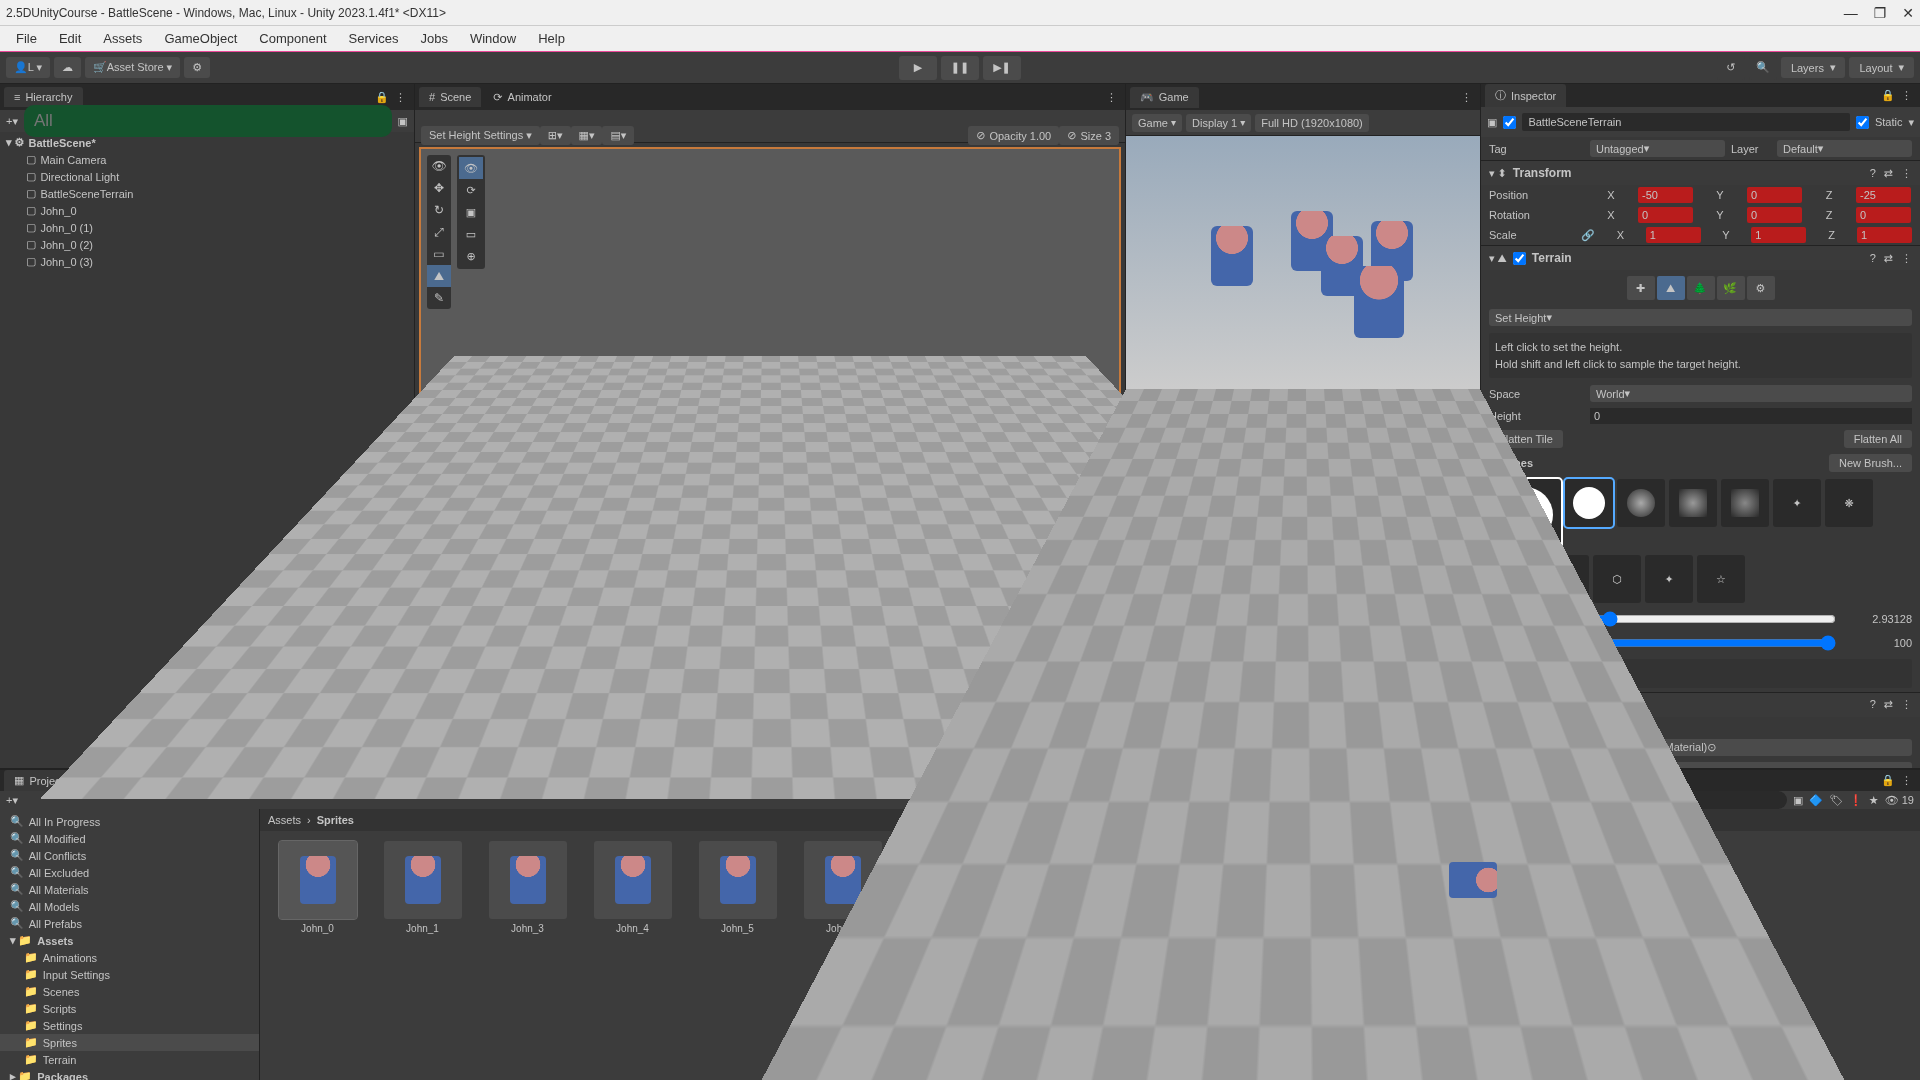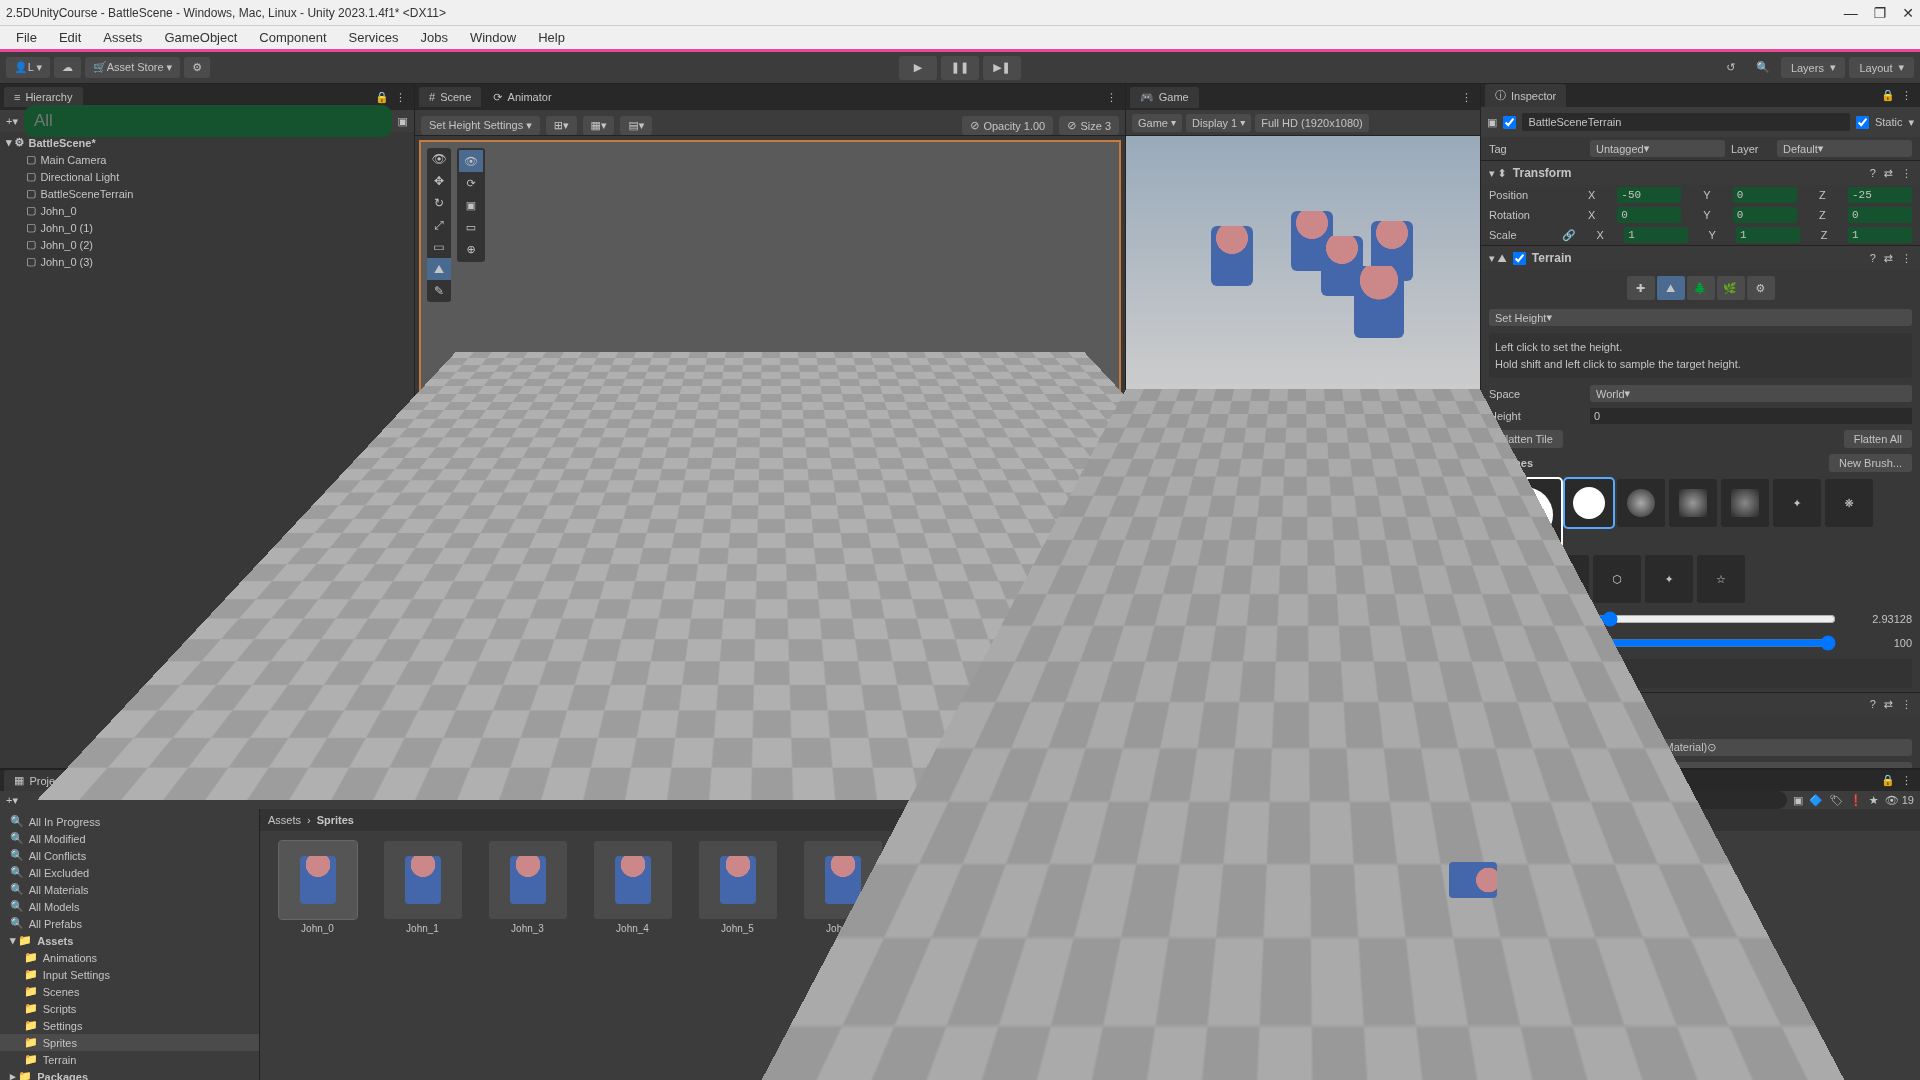--- a/index.html
+++ b/index.html
@@ -1,21 +1,21 @@
 <!DOCTYPE html>
 <html><head>
 <meta charset="utf-8">
 <style>
 * { margin:0; padding:0; box-sizing:border-box; font-family:Arial,sans-serif; font-size:11px; color:#c4c4c4; user-select:none; }
 body { width:1920px; height:1080px; background:#3c3c3c; overflow:hidden; }
 .titlebar { height:26px; background:#f0f0f0; display:flex; align-items:center; padding:0 6px; border-bottom:1px solid #ccc; }
 .titlebar span { color:#333; font-size:12px; }
 .titlebar .wincontrols { margin-left:auto; display:flex; gap:16px; }
 .titlebar .wincontrols span { color:#333; font-size:14px; cursor:pointer; }
-.menubar { height:26px; background:#f0f0f0; display:flex; align-items:center; padding:0 6px; border-bottom:3px solid #ec4899; gap:2px; }
+.menubar { height:26px; background:#f0f0f0; display:flex; align-items:center; padding:0 6px; border-bottom:1px solid #ec4899; gap:2px; }
 .menubar span { color:#333; font-size:13px; padding:3px 10px; cursor:pointer; }
 .toolbar { height:32px; background:#3c3c3c; display:flex; align-items:center; padding:0 6px; border-bottom:1px solid #222; }
 .toolbar .btn { background:#4b4b4b; border-radius:3px; padding:4px 8px; margin-right:4px; display:flex; align-items:center; cursor:pointer; }
 .toolbar .center { position:absolute; left:50%; transform:translateX(-50%); display:flex; gap:4px; }
 .toolbar .center .pbtn { width:38px; height:24px; background:#4b4b4b; border-radius:3px; display:flex; align-items:center; justify-content:center; cursor:pointer; }
 .toolbar .right { margin-left:auto; display:flex; gap:4px; align-items:center; }
 .toolbar .right .dd { background:#4b4b4b; border-radius:3px; padding:4px 10px; cursor:pointer; display:flex; align-items:center; gap:6px; }
 .toolbar .right .icbtn { width:28px; height:24px; background:#3c3c3c; border-radius:3px; display:flex; align-items:center; justify-content:center; cursor:pointer; }
 .main { display:flex; height:calc(100% - 84px - 312px); }
 .panel { background:#383838; display:flex; flex-direction:column; }
@@ -24,21 +24,21 @@
 .panel-tab.inactive { background:transparent; }
 .panel-tabs .tabright { margin-left:auto; display:flex; gap:6px; padding-right:4px; }
 .panel-tabs .tabright span { cursor:pointer; }
 .hierarchy { width:415px; border-right:1px solid #222; }
 .hierarchy-tools { height:22px; display:flex; align-items:center; padding:0 6px; gap:6px; background:#3c3c3c; }
 .hierarchy-tools input { flex:1; background:#14532d; border:none; border-radius:10px; padding:6px 10px; color:#c4c4c4; font-size:17px; }
 .tree { padding:2px 0; overflow:auto; }
 .tree-item { display:flex; align-items:center; padding:2px 6px; cursor:pointer; gap:4px; }
 .tree-item.bold { font-weight:bold; }
 .scene-panel { flex:1; display:flex; flex-direction:column; }
-.scene-toolbar { height:26px; background:#3c3c3c; display:flex; align-items:flex-end; padding:0 6px; gap:6px; border-bottom:1px solid #222; }
+.scene-toolbar { height:26px; background:#3c3c3c; display:flex; align-items:flex-start; padding:16px 6px; border-bottom:1px solid #222; }
 .scene-toolbar .dd { background:#4b4b4b; border-radius:3px; padding:3px 8px; cursor:pointer; display:flex; align-items:center; gap:4px; }
 .scene-content { flex:1; display:flex; position:relative; }
 .viewport { flex:1; background:#5a5a5a; position:relative; border:2px solid #c77a3c; margin:4px; }
 .checker { position:absolute; inset:0; background:repeating-conic-gradient(#9d9d9d 0 25%, #b0b0b0 0 50%) 0 0/40px 40px; transform:perspective(800px) rotateX(55deg) scale(1.5); transform-origin:center 70%; }
 .tool-overlay { position:absolute; left:6px; top:6px; width:24px; background:#333; border-radius:3px; display:flex; flex-direction:column; }
 .tool-overlay div { height:22px; display:flex; align-items:center; justify-content:center; cursor:pointer; font-size:12px; }
 .tool-overlay div.active { background:#4b6a8f; }
 .view-overlay { position:absolute; left:36px; top:6px; width:28px; background:#333; border-radius:3px; display:flex; flex-direction:column; padding:2px; }
 .view-overlay div { height:22px; display:flex; align-items:center; justify-content:center; cursor:pointer; }
 .game-panel { width:355px; border-left:1px solid #222; display:flex; flex-direction:column; }
@@ -54,21 +54,21 @@
 .insp-row { display:flex; align-items:center; padding:3px 8px; gap:6px; }
 .insp-row label { width:95px; font-size:11px; }
 .insp-row .dd { background:#4b4b4b; border-radius:3px; padding:2px 6px; flex:1; cursor:pointer; display:flex; align-items:center; }
 .component { border-top:1px solid #222; }
 .component-header { display:flex; align-items:center; padding:5px 8px; gap:6px; background:#3a3a3a; cursor:pointer; }
 .component-header .title { font-weight:bold; font-size:12px; }
 .component-header .right { margin-left:auto; display:flex; gap:8px; }
 .vec-row { display:flex; align-items:center; padding:2px 8px; gap:20px; }
 .vec-row label { width:95px; font-size:11px; }
 .vec-row span.axis { width:14px; text-align:center; }
-.vec-row input { width:64px; background:#14532d; border:none; padding:2px 4px; color:#c4c4c4; border-radius:2px;font-family:Liberation Mono, monospace; }
+.vec-row input { width:55px; background:#b91c1c; border:none; padding:2px 4px; color:#c4c4c4; border-radius:2px; }
 .terrain-tools { display:flex; justify-content:center; gap:2px; padding:6px; }
 .terrain-tools div { width:28px; height:24px; background:#4b4b4b; border-radius:2px; cursor:pointer; display:flex; align-items:center; justify-content:center; }
 .terrain-tools div.active { background:#4b6a8f; }
 .info-box { background:#333; margin:4px 8px; padding:6px; border-radius:3px; font-size:10px; line-height:1.5; }
 .brushes { display:flex; flex-wrap:wrap; gap:4px; padding:4px 8px; }
 .brush { width:48px; height:48px; background:#2a2a2a; border-radius:3px; cursor:pointer; display:flex; align-items:center; justify-content:center; }
 .brush.sel { outline:2px solid #fff; }
 .brush.sel2 { outline:2px solid #5af; }
 .slider-row { display:flex; align-items:center; padding:4px 8px; gap:16px; }
 .slider-row label { width:90px; }

